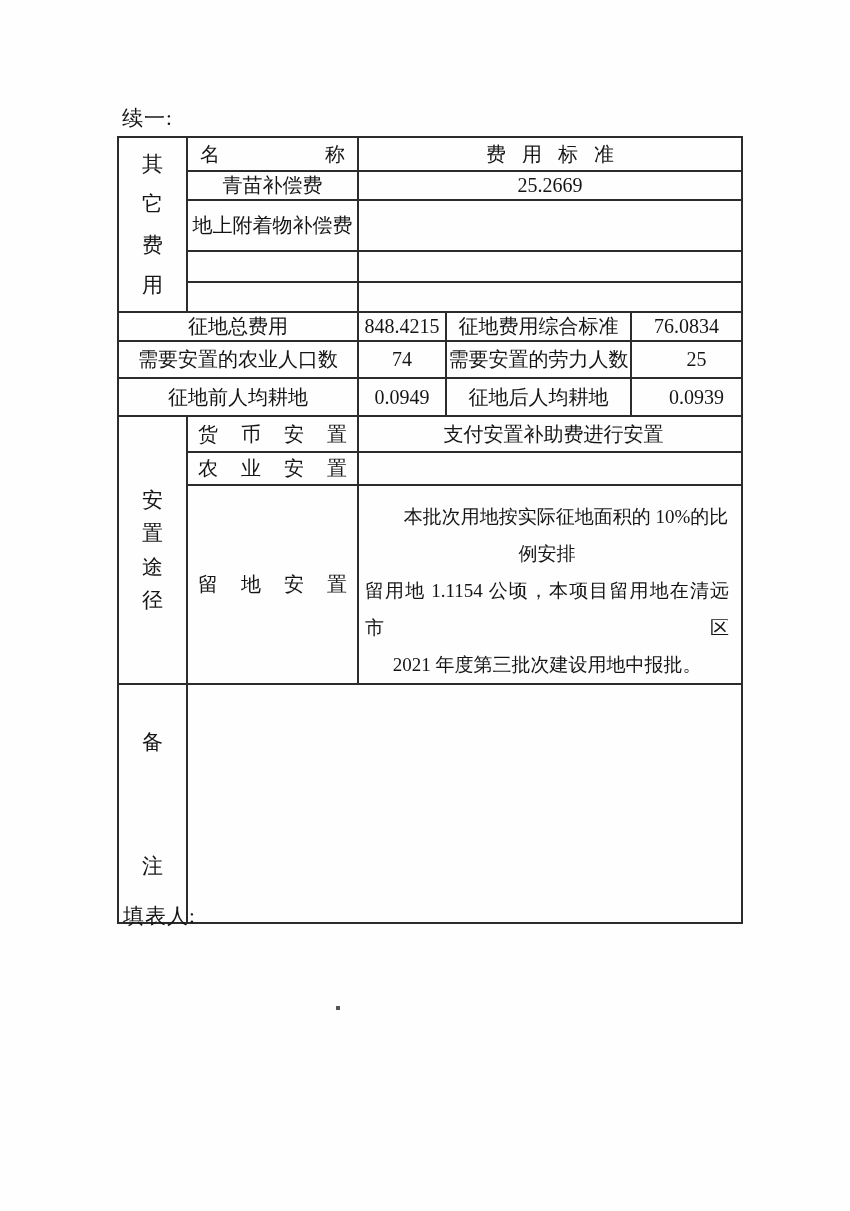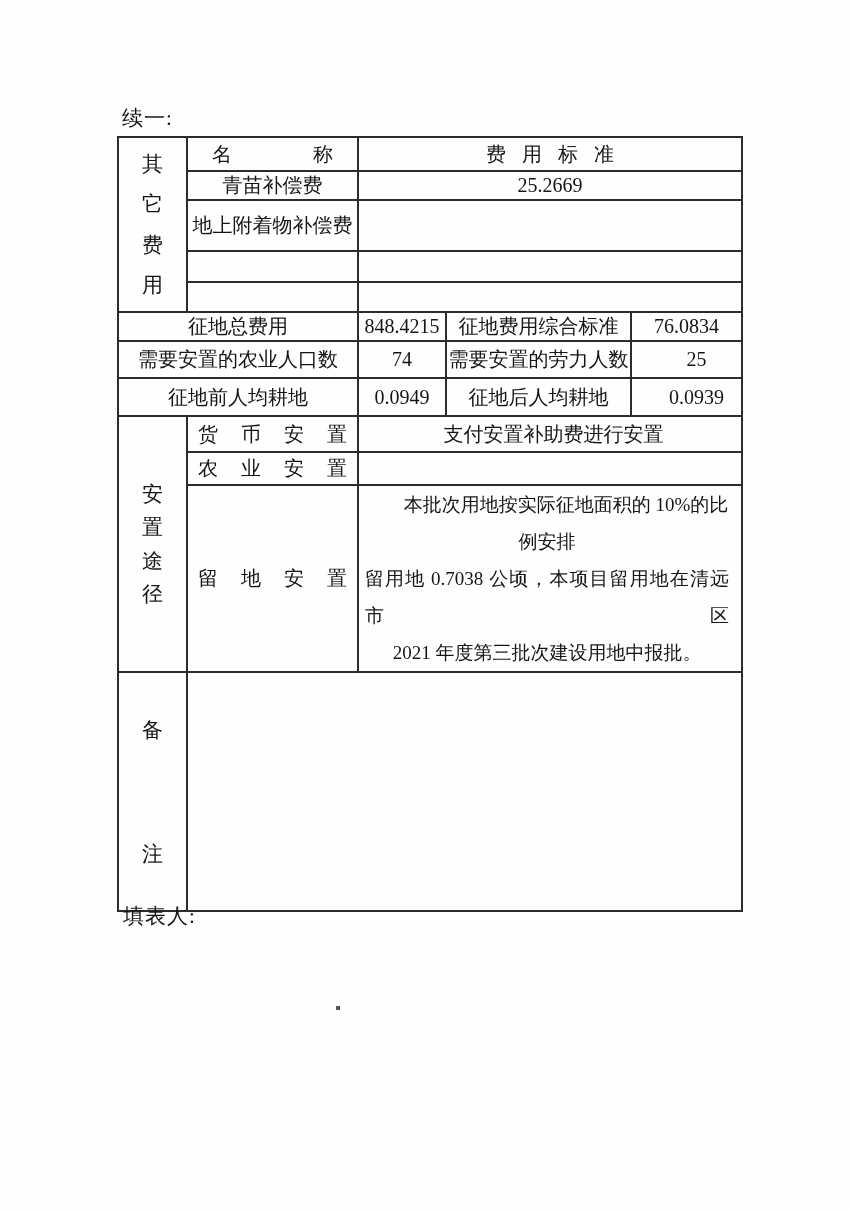--- a/index.html
+++ b/index.html
@@ -37,21 +37,21 @@
   }
 
   
   .spread {
     text-align: justify;
     text-align-last: justify;
     
     text-justify: inter-character;
     padding: 0 10px;
   }
-  .spread-wide { padding: 0 24px; }
+  .spread-wide { padding: 0 12px; }
 
   
   .tracked {
     letter-spacing: 0.8em;
     text-indent: 0.8em;
     text-align: center;
   }
 
   
   .vstack {
@@ -63,21 +63,21 @@
   .vstack-other  { height: 150px; }
   .vstack-place  { height: 128px; }
   .vstack-remark { height: 152px; }
 
   .num { font-size: 20px; }
   .val-left   { text-align: left; padding-left: 20px; }
   .val-center { text-align: center; }
 
   .content-left { text-align: left; padding-left: 7px; }
 
-  td.para-cell { text-align: left; padding: 0 12px 0 6px; }
+  td.para-cell { text-align: left; padding: 12px 12px 0 6px; }
   .para { font-size: 19px; line-height: 37px; }
   .para .line1 { text-indent: 2em; }
   .para .line2 {
     text-align: justify;
     text-align-last: justify;
     text-justify: inter-character;
   }
 
   .speck {
     position: absolute; left: 336px; top: 1006px;
@@ -171,21 +171,21 @@
       </td>
       <td colspan="3" class="content-left"></td>
     </tr>
     <tr style="height:180px">
       <td>
         <div class="spread">留地安置</div>
       </td>
       <td colspan="3" class="para-cell">
         <div class="para">
           <div class="line1">本批次用地按实际征地面积的 10%的比例安排</div>
-          <div class="line2">留用地 0.7038 公顷，本项目留用地在清远市区</div>
+          <div class="line2">留用地 1.1154 公顷，本项目留用地在清远市区</div>
           <div class="line3">2021 年度第三批次建设用地中报批。</div>
         </div>
       </td>
     </tr>
 
     <tr style="height:239px">
       <td>
         <div class="vstack vstack-remark">
           <span>备</span>
           <span>注</span>

